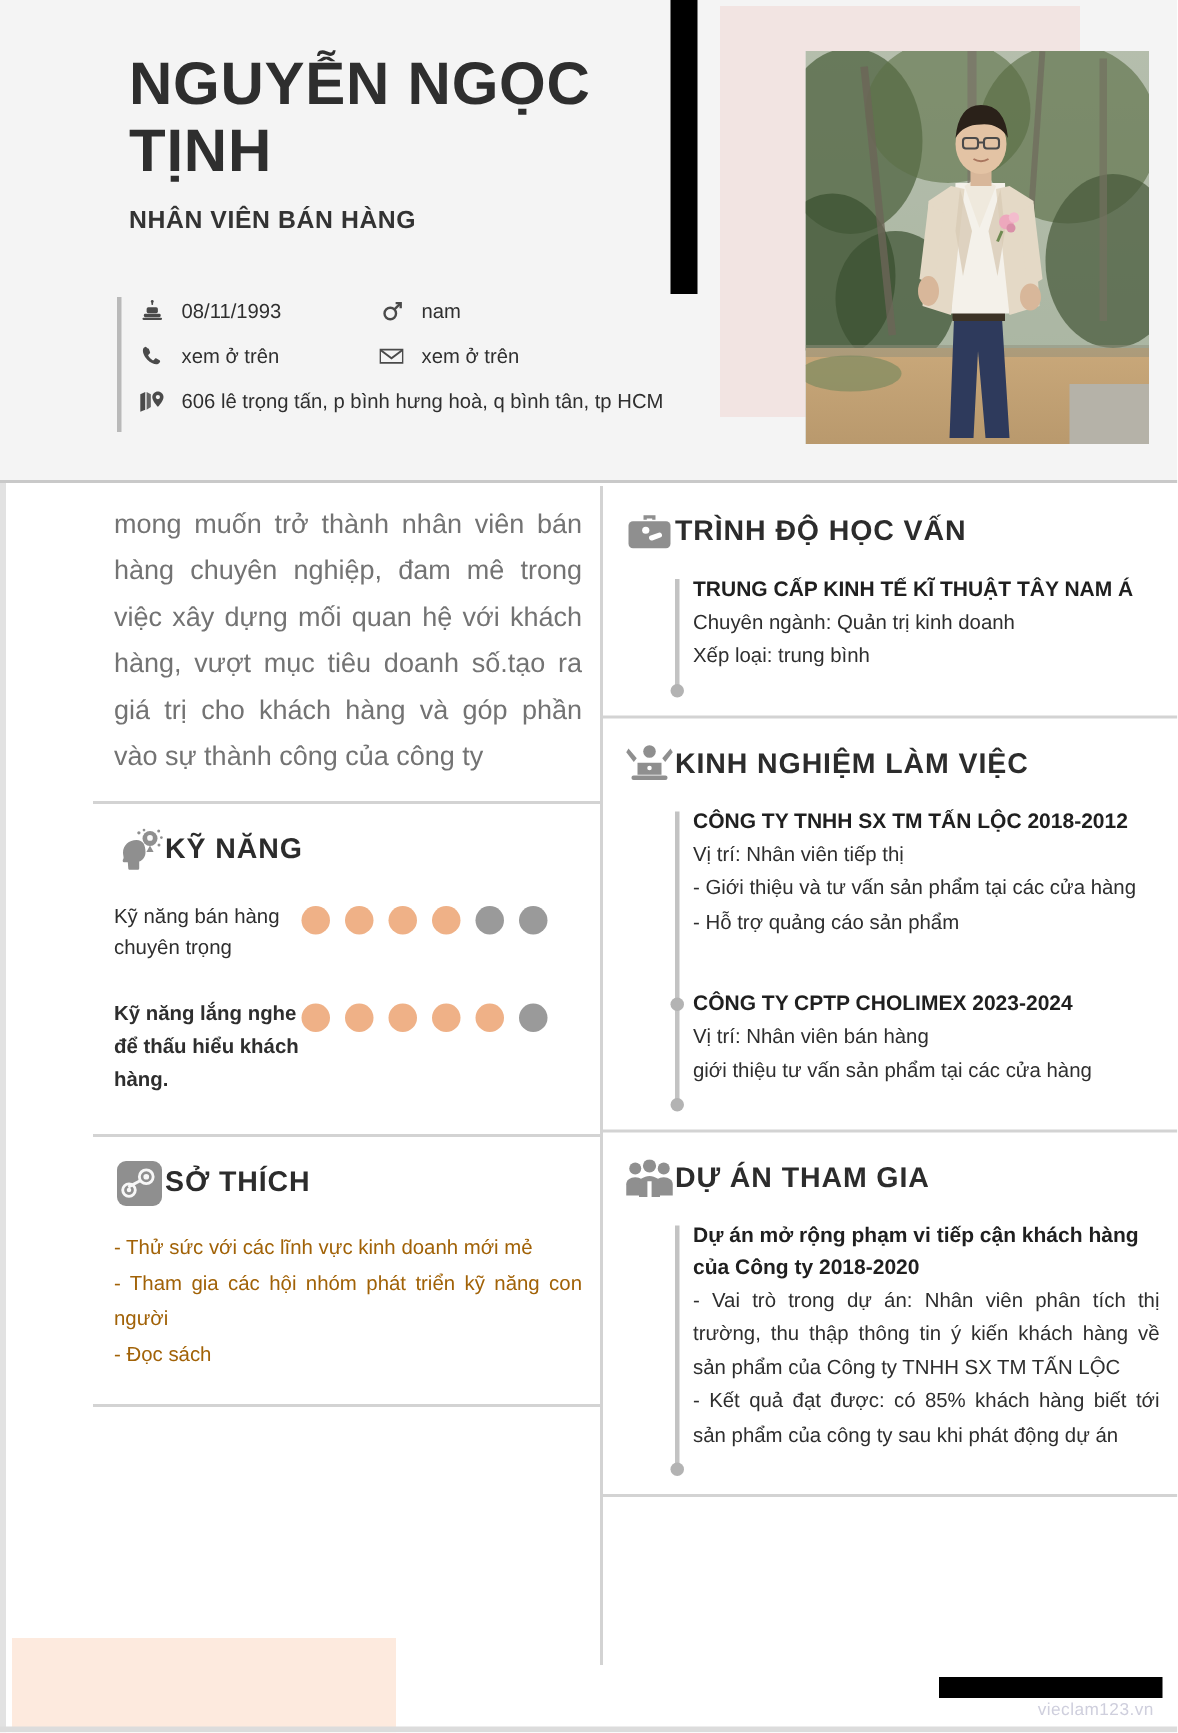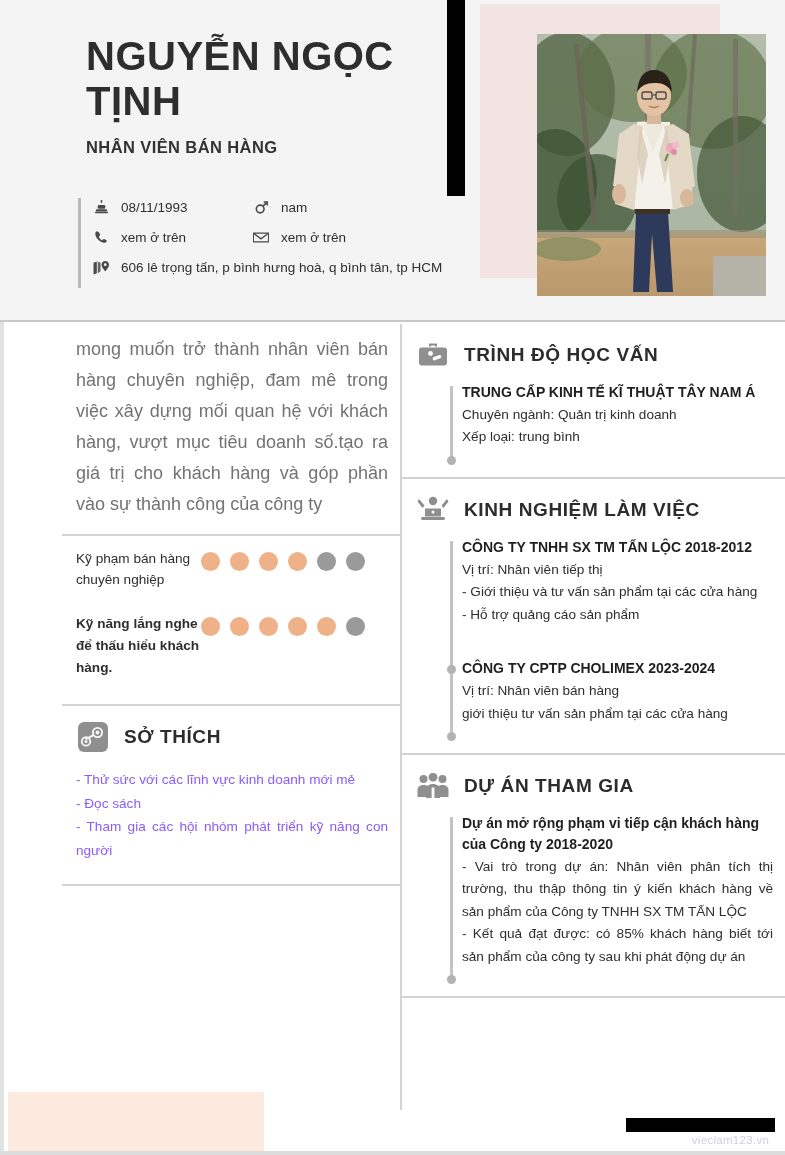--- a/index.html
+++ b/index.html
@@ -62,42 +62,42 @@
   
   .body-wrap { position:absolute; left:0; top:324px; width:785px; height:831px; }
   .col-left { position:absolute; left:62px; top:0; width:338px; }
   .col-right { position:absolute; left:402px; top:0; width:383px; }
 
   .vdiv { position:absolute; left:400px; top:0; width:2px; height:786px; background:#d3d3d3; }
 
   .sec { position:relative; padding:0 12px 0 14px; }
   .sec-rule { height:2px; background:#d3d3d3; margin:0 0 0 0; }
 
-  .sec-head { display:flex; align-items:center; gap:14px; padding-top:14px; padding-bottom:4px; }
+  .sec-head { display:flex; align-items:center; padding-top:14px; padding-bottom:4px; }
   .sec-ico { width:34px; min-width:34px; height:34px; display:flex; align-items:center; justify-content:center; color:#8f8f8f; }
   .sec-ico svg { display:block; }
   .sec-title {
     font-size:19px; font-weight:bold; letter-spacing:0.6px;
     color:#2c2c2c; text-transform:uppercase;
   }
 
   .para {
     font-size:18px; line-height:1.72; color:#737373;
     text-align:justify; margin:0;
   }
 
   
   .skill-row { display:flex; align-items:flex-start; margin-bottom:14px; }
   .skill-name { width:125px; min-width:125px; font-size:13.6px; line-height:1.6; color:#2e2e2e; }
   .dots { display:flex; align-items:flex-start; gap:10px; padding-top:4px; }
   .dot { width:19px; height:19px; border-radius:50%; background:#9a9a9a; }
   .dot.on { background:#efb187; }
 
   
-  .list-line { font-size:13.6px; line-height:1.72; color:#8b5cf6; text-align:justify; }
+  .list-line { font-size:13.6px; line-height:1.72; color:#a16207; text-align:justify; }
 
   
   .tl { position:relative; padding-left:46px; padding-top:6px; padding-bottom:18px; }
   .tl-line { position:absolute; left:34px; top:10px; bottom:16px; width:3px; background:#c3c3c3; }
   .tl-dot { position:absolute; left:31px; width:9px; height:9px; border-radius:50%; background:#b3b3b3; }
   .entry { margin-bottom:10px; }
   .entry-title {
     font-size:14px; font-weight:bold; line-height:1.5; color:#1f1f1f;
     margin:0 0 1px 0;
   }
@@ -268,24 +268,40 @@
 
     <div class="col-left">
 
       <div class="sec" style="padding-top:10px;">
         <p class="para">mong muốn trở thành nhân viên bán hàng chuyên nghiệp, đam mê trong việc xây dựng mối quan hệ với khách hàng, vượt mục tiêu doanh số.tạo ra giá trị cho khách hàng và góp phần vào sự thành công của công ty</p>
       </div>
 
       <div class="sec-rule" style="margin-top:14px;"></div>
 
       <div class="sec">
+        <div class="sec-head">
+          <span class="sec-ico">
+            <svg width="32" height="30" viewBox="0 0 32 30" fill="#8f8f8f">
+              <path d="M14 8c-5 0-9 3.6-9 8.3 0 1.5.4 2.3.4 3.4 0 .9-.6 1.3-.6 2.1 0 .7.6 1 1.2 1h2.2l.3 4c0 .6.5 1.1 1.1 1.1h5.1c.6 0 1.1-.5 1.1-1.1v-4.4c2.8-1.2 4.2-3.6 4.2-6.3C20 11.3 18.4 8 14 8z"></path>
+              <circle cx="23" cy="7" r="5"></circle>
+              <path d="M23 11.6l-2.4 4.4h4.8z"></path>
+              <circle cx="23" cy="6.6" r="1.9" fill="#f9f9f9"></circle>
+              <circle cx="15.6" cy="3.2" r="1.1"></circle>
+              <circle cx="19" cy="1.4" r="0.9"></circle>
+              <circle cx="28.8" cy="2" r="1"></circle>
+              <circle cx="30.6" cy="6.4" r="0.9"></circle>
+              <circle cx="29" cy="11.4" r="1"></circle>
+            </svg>
+          </span>
+          <span class="sec-title">KỸ NĂNG</span>
+        </div>
 
         <div style="margin-top:12px;">
           <div class="skill-row">
-            <div class="skill-name">Kỹ phạm bán hàng chuyên nghiệp</div>
+            <div class="skill-name">Kỹ năng bán hàng chuyên trọng</div>
             <div class="dots">
                 <span class="dot on"></span>
                 <span class="dot on"></span>
                 <span class="dot on"></span>
                 <span class="dot on"></span>
                 <span class="dot"></span>
                 <span class="dot"></span>
               </div>
           </div>
           <div class="skill-row" style="margin-top:22px;font-weight:bold;">
@@ -313,22 +329,22 @@
               <circle cx="19.5" cy="10.5" r="1.9" fill="#f7f7f7"></circle>
               <path d="M15.4 13.2 L7.5 17.4" stroke="#f7f7f7" stroke-width="2"></path>
               <circle cx="8" cy="19.4" r="4.2" fill="none" stroke="#f7f7f7" stroke-width="1.9"></circle>
               <circle cx="8" cy="19.4" r="1.5" fill="#f7f7f7"></circle>
             </svg>
           </span>
           <span class="sec-title">SỞ THÍCH</span>
         </div>
         <div style="margin-top:10px;">
           <div class="list-line">- Thử sức với các lĩnh vực kinh doanh mới mẻ</div>
+          <div class="list-line">- Tham gia các hội nhóm phát triển kỹ năng con người</div>
           <div class="list-line">- Đọc sách</div>
-          <div class="list-line">- Tham gia các hội nhóm phát triển kỹ năng con người</div>
         </div>
       </div>
 
       <div class="sec-rule" style="margin-top:22px;"></div>
 
     </div>
 
     <div class="col-right">
 
       <div class="sec">

